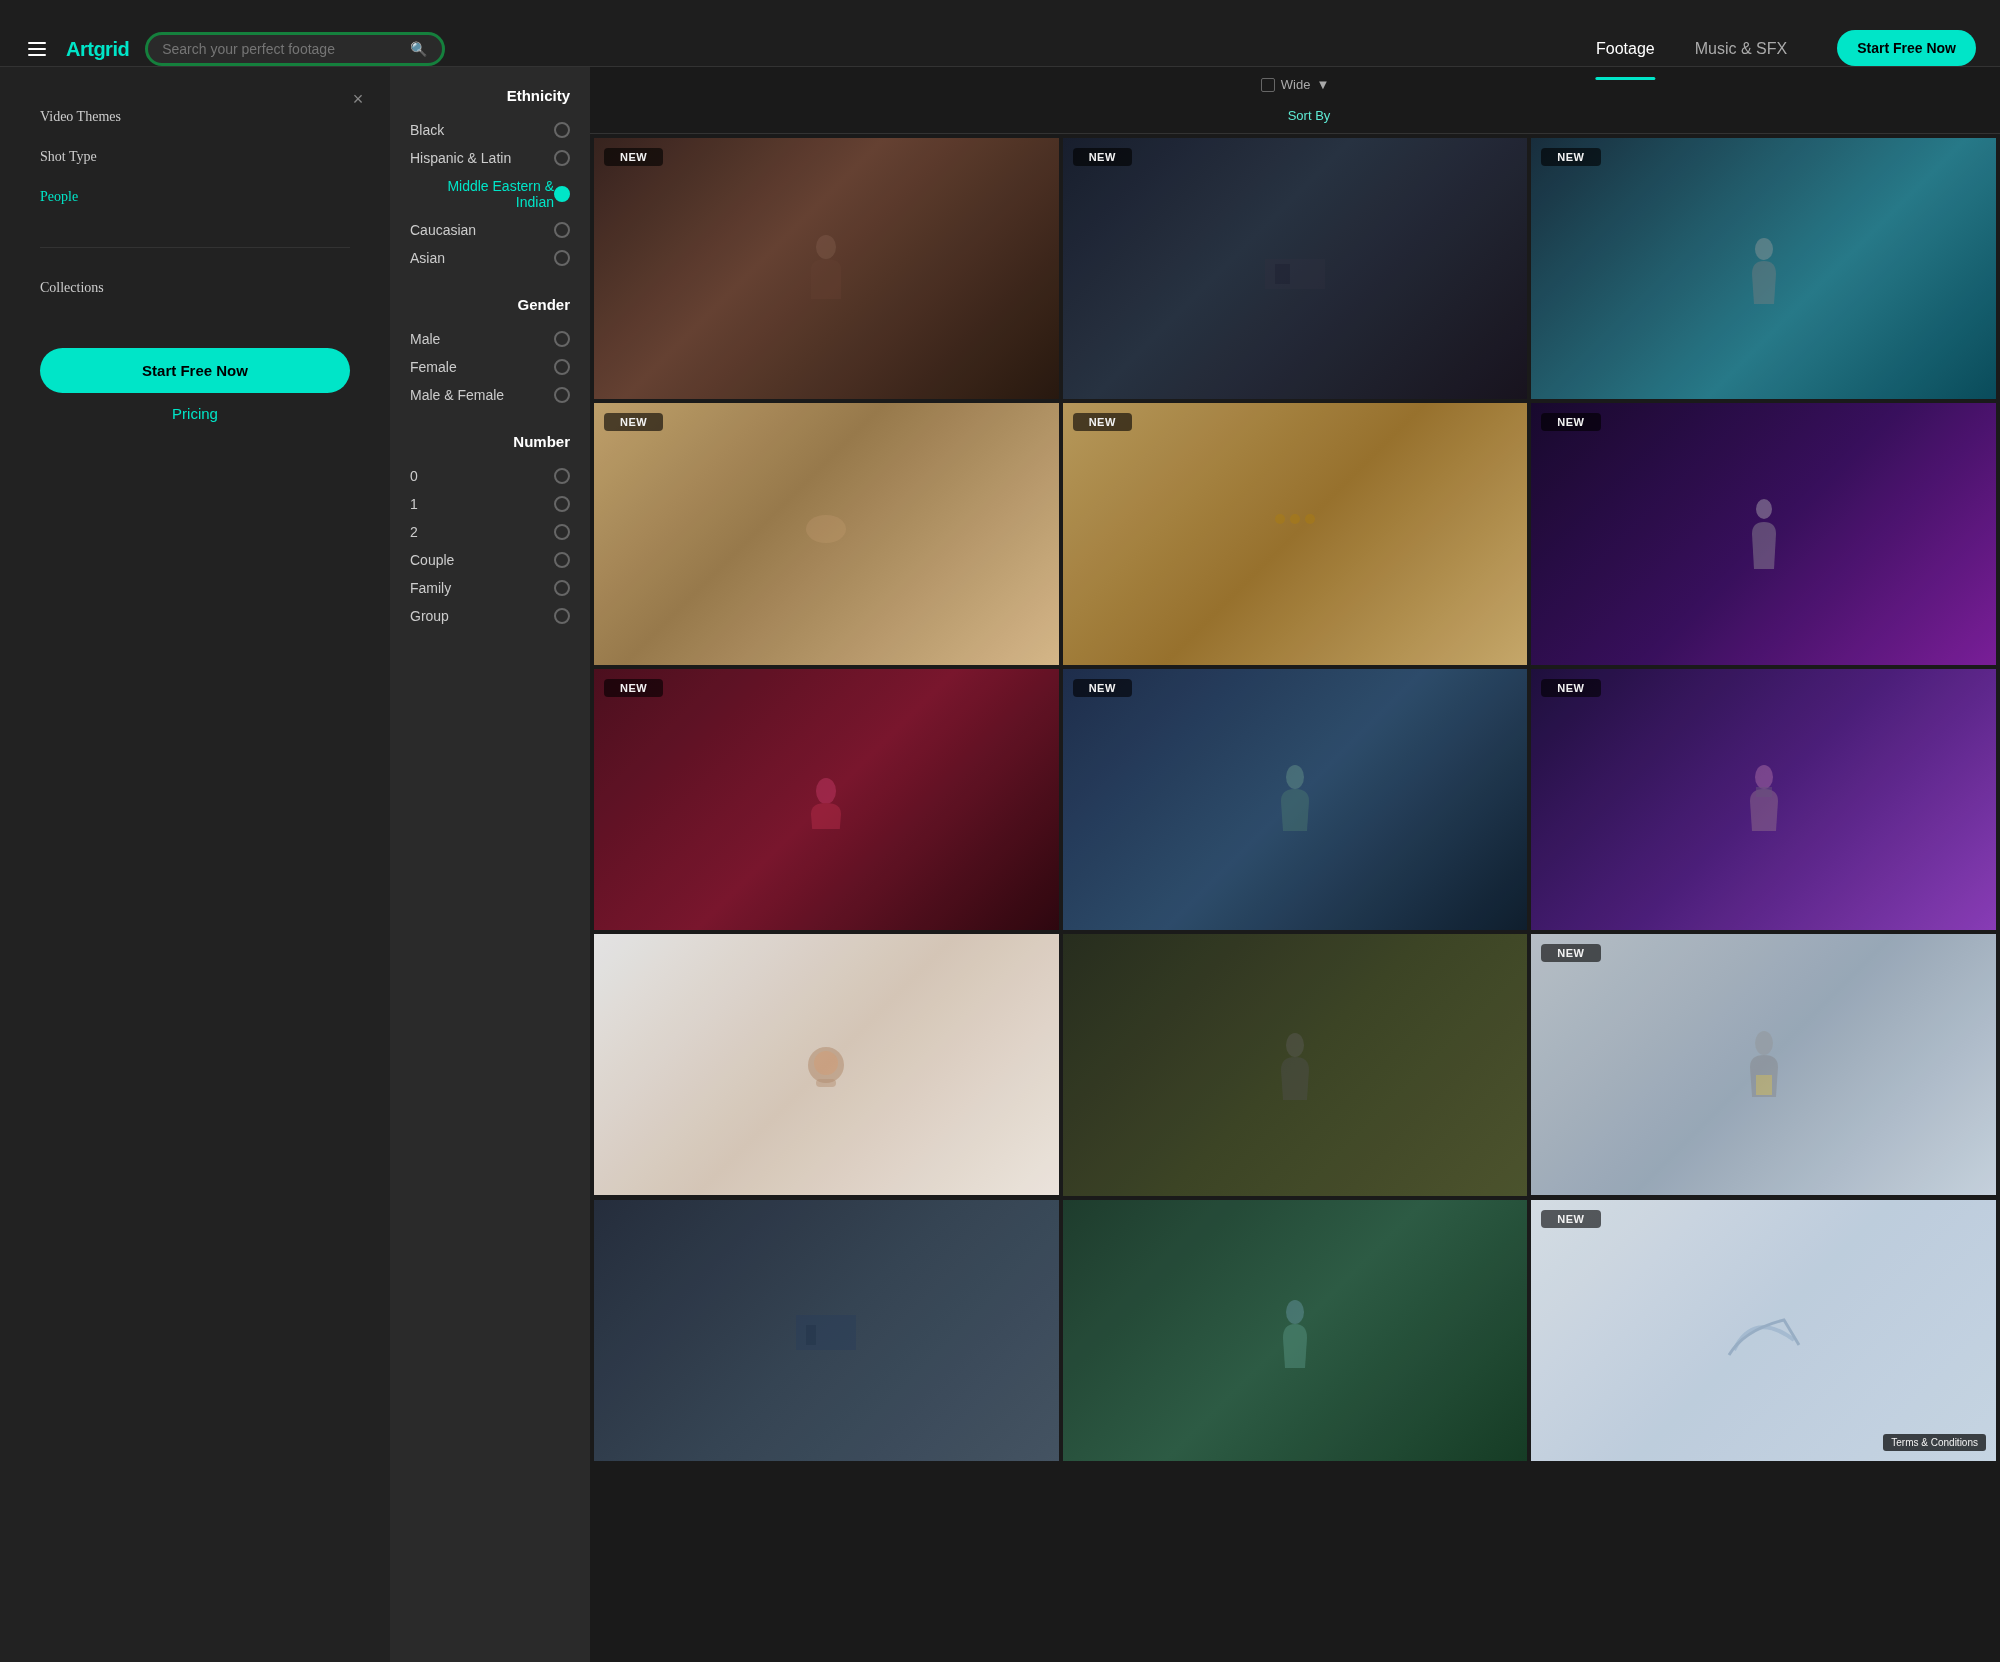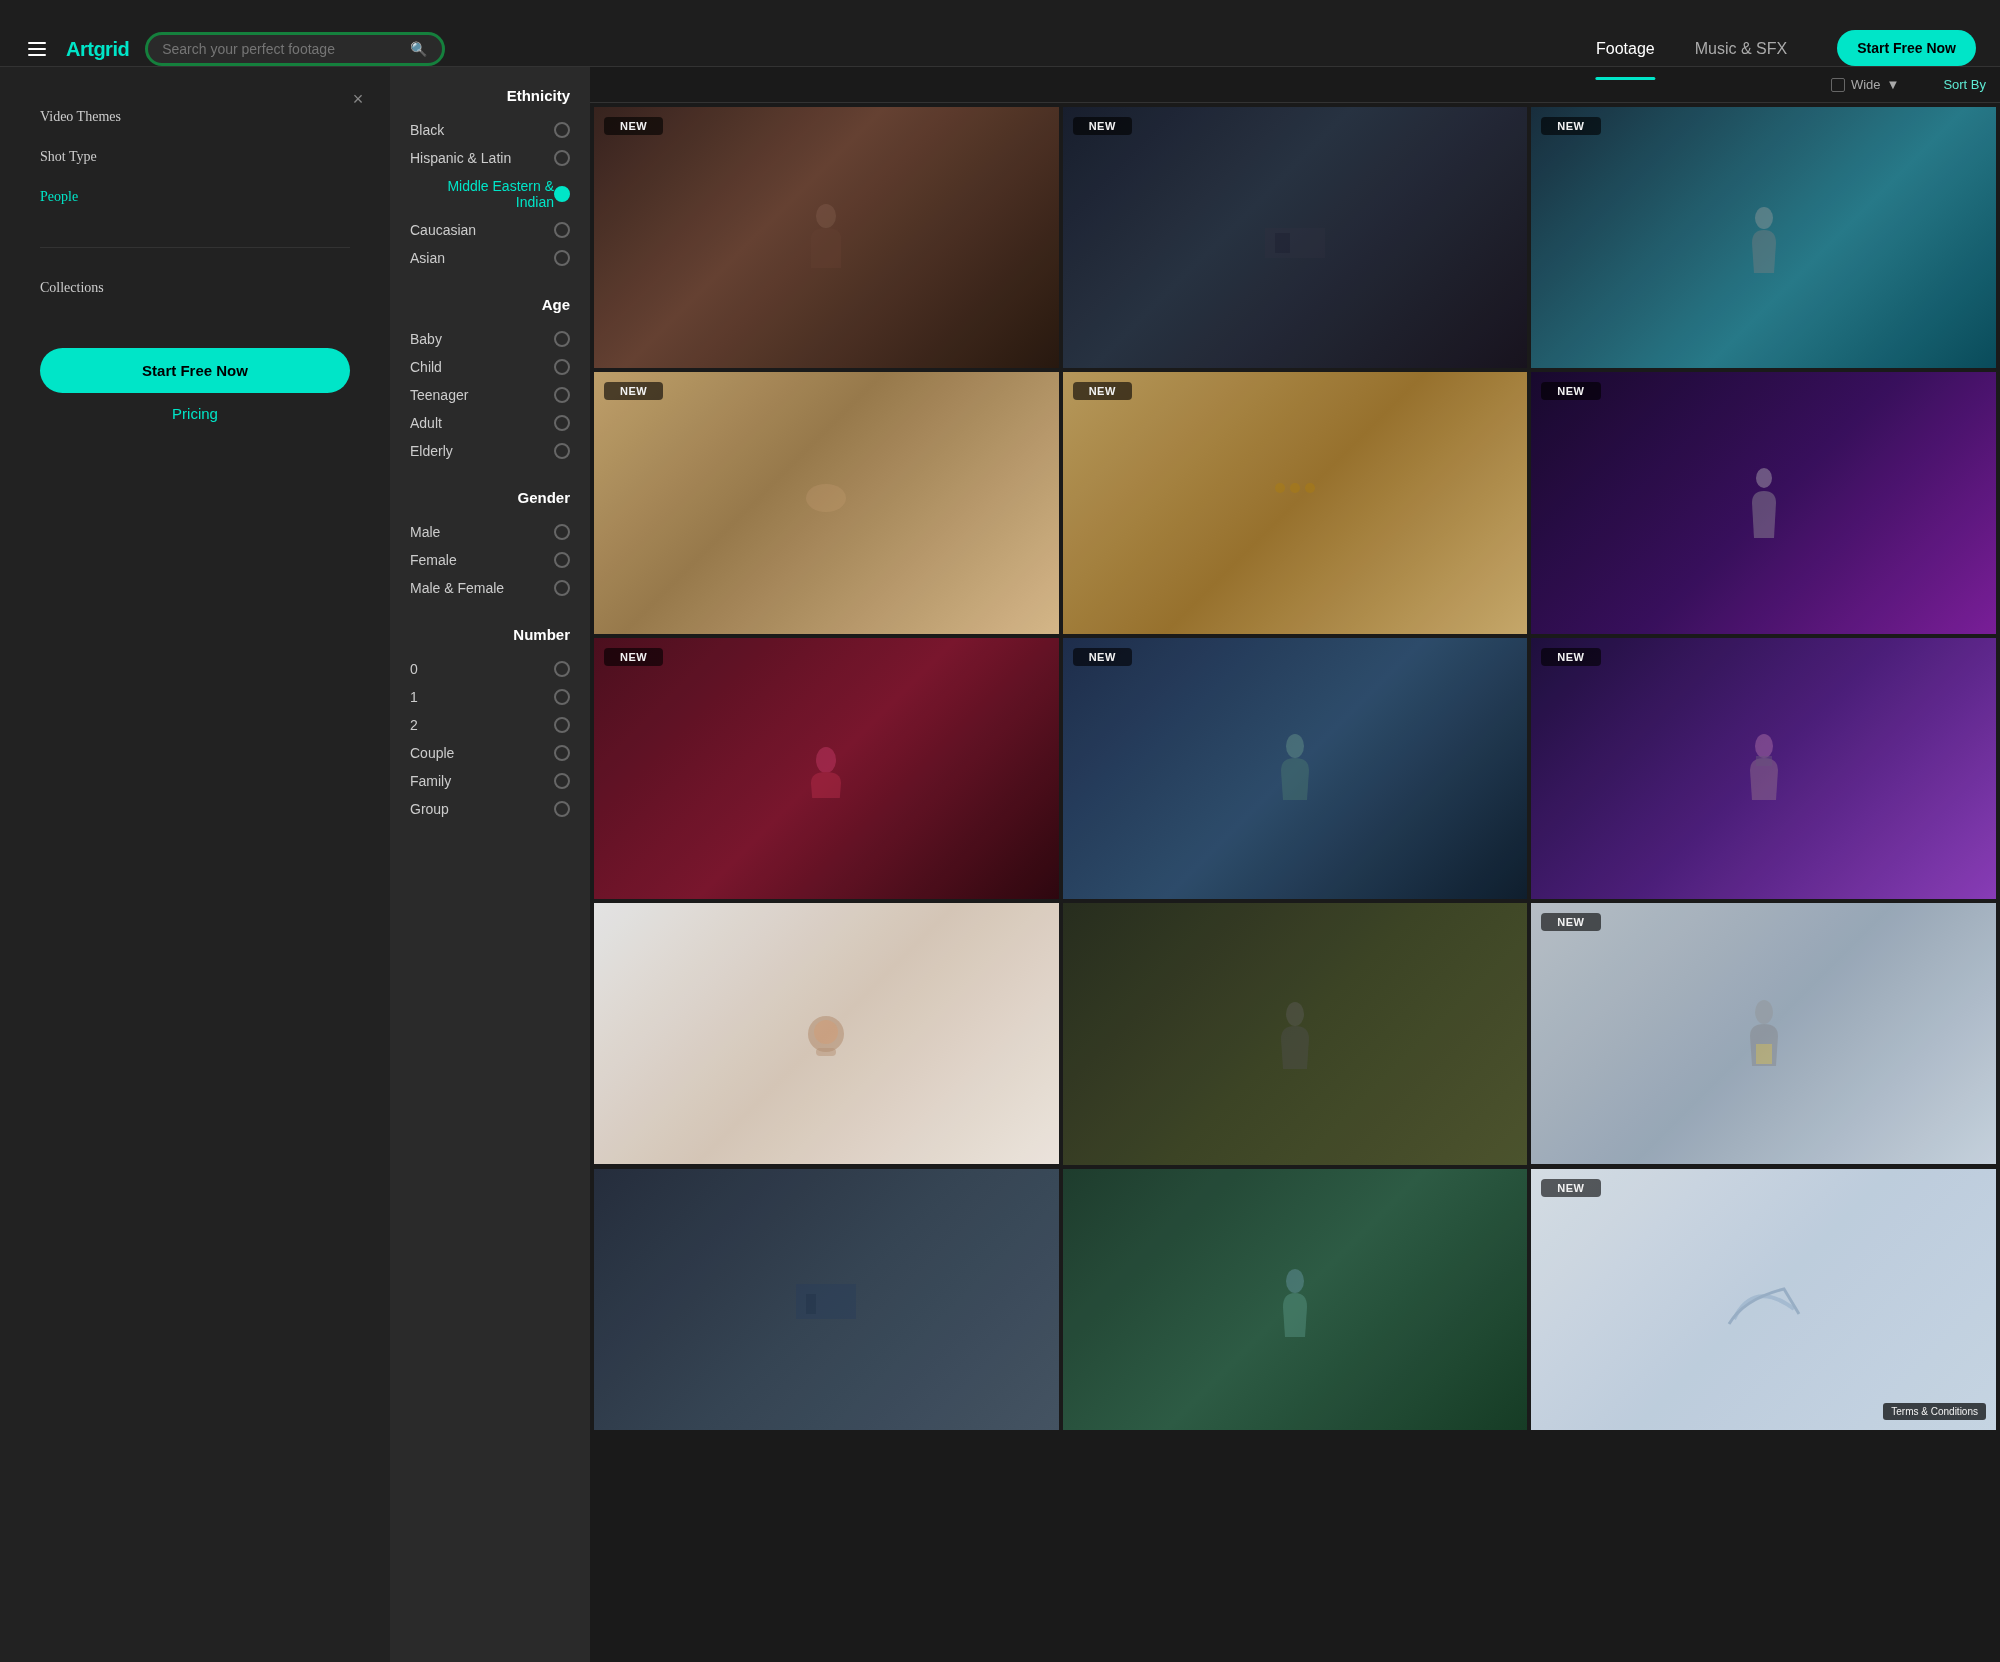--- a/index.html
+++ b/index.html
@@ -312,20 +312,21 @@
     }
 
     
     .top-controls {
       display: flex;
       align-items: center;
       justify-content: flex-end;
       padding: 10px 14px;
       gap: 16px;
       border-bottom: 1px solid #333;
+      flex-direction: column;
     }
     .wide-control {
       display: flex;
       align-items: center;
       gap: 6px;
       font-size: 13px;
       color: #aaa;
       cursor: pointer;
     }
     .checkbox-wide {
@@ -412,44 +413,20 @@
       <div class="filter-item">
         <span class="filter-item-label">Caucasian</span>
         <div class="filter-dot"></div>
       </div>
       <div class="filter-item">
         <span class="filter-item-label">Asian</span>
         <div class="filter-dot"></div>
       </div>
     </div>
 
-    <div class="filter-section">
-      <div class="filter-section-title">Age</div>
-
-      <div class="filter-item">
-        <span class="filter-item-label">Baby</span>
-        <div class="filter-dot"></div>
-      </div>
-      <div class="filter-item">
-        <span class="filter-item-label">Child</span>
-        <div class="filter-dot"></div>
-      </div>
-      <div class="filter-item">
-        <span class="filter-item-label">Teenager</span>
-        <div class="filter-dot"></div>
-      </div>
-      <div class="filter-item">
-        <span class="filter-item-label">Adult</span>
-        <div class="filter-dot"></div>
-      </div>
-      <div class="filter-item">
-        <span class="filter-item-label">Elderly</span>
-        <div class="filter-dot"></div>
-      </div>
-    </div>
 
     <div class="filter-section">
       <div class="filter-section-title">Gender</div>
 
       <div class="filter-item">
         <span class="filter-item-label">Male</span>
         <div class="filter-dot"></div>
       </div>
       <div class="filter-item">
         <span class="filter-item-label">Female</span>

